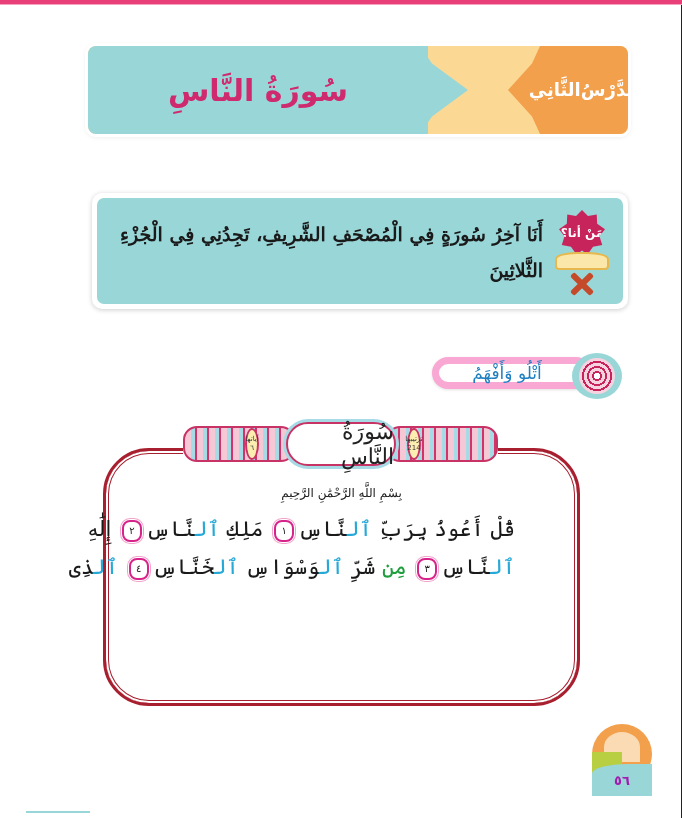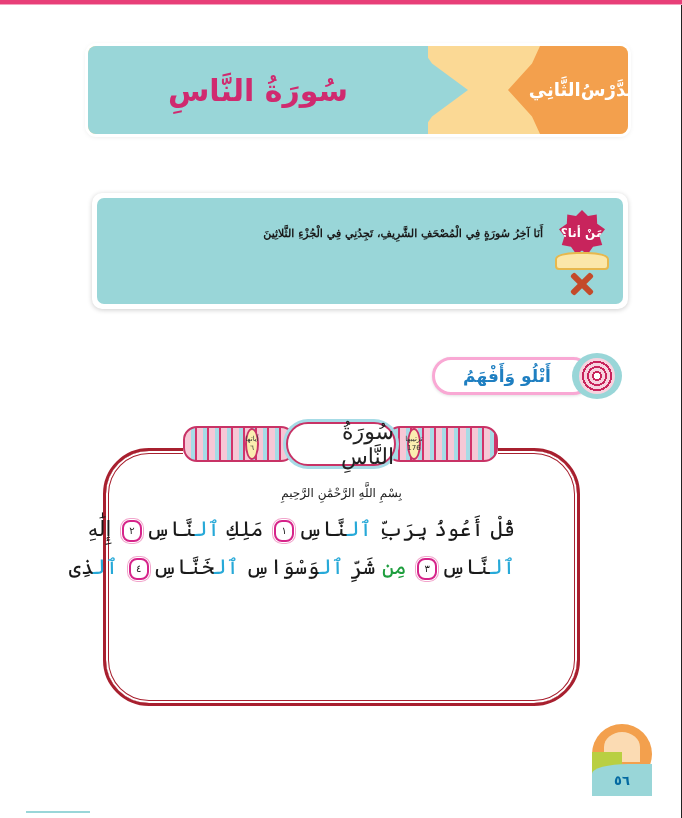--- a/index.html
+++ b/index.html
@@ -13,32 +13,32 @@
   .banner-title-panel{position:absolute;left:0;top:0;width:340px;height:88px;background:#99d6d8;border-radius:6px 0 0 6px}
   .banner-title-panel:after{content:"";position:absolute;right:-40px;top:0;width:80px;height:88px;background:#99d6d8;clip-path:polygon(0 0,40% 0,55% 20%,100% 50%,55% 80%,40% 100%,0 100%)}
   .banner-lesson-panel{position:absolute;right:0;top:0;width:88px;height:88px;background:#f3a04d;border-radius:0 6px 6px 0}
   .banner-lesson-panel:before{content:"";position:absolute;left:-32px;top:0;width:40px;height:88px;background:#f3a04d;clip-path:polygon(100% 0,80% 0,60% 20%,0 50%,60% 80%,80% 100%,100% 100%)}
   .banner-title{position:absolute;left:0;top:0;width:340px;height:88px;display:flex;align-items:center;justify-content:center;direction:rtl;font-family:"DejaVu Sans",sans-serif;font-weight:bold;font-size:30px;color:#d02a6f;z-index:2}
   .banner-lesson{position:absolute;right:0;top:0;width:88px;height:88px;display:flex;flex-direction:row;align-items:center;justify-content:center;direction:rtl;color:#fff;font-weight:bold;font-size:18px;line-height:26px;z-index:2}
 
   
   .who-box{position:absolute;left:92px;top:193px;width:536px;height:116px;background:#fff;border-radius:10px;box-shadow:0 1px 5px rgba(0,0,0,.2);padding:5px}
   .who-inner{position:relative;width:100%;height:100%;background:#99d6d8;border-radius:7px}
-  .who-text{position:absolute;right:80px;left:14px;top:18px;direction:rtl;text-align:right;font-family:"DejaVu Serif",serif;font-weight:bold;font-size:11px;line-height:36px;color:#1a1a1a}
+  .who-text{position:absolute;right:80px;left:14px;top:18px;direction:rtl;text-align:right;font-family:"DejaVu Serif",serif;font-weight:bold;font-size:19px;line-height:36px;color:#1a1a1a}
   .who-icon{position:absolute;right:10px;top:12px;width:62px;height:86px}
   .who-badge{position:absolute;left:8px;top:0;width:46px;height:46px;background:#c8245c;clip-path:polygon(50% 0,63% 13%,82% 10%,83% 30%,100% 42%,88% 57%,94% 76%,74% 80%,62% 97%,50% 88%,38% 97%,26% 80%,6% 76%,12% 57%,0 42%,17% 30%,18% 10%,37% 13%);display:flex;align-items:center;justify-content:center;color:#fff;font-size:12px;font-weight:bold;direction:rtl}
   .who-book{position:absolute;left:4px;top:42px;width:54px;height:18px;background:#fbe7a9;border:2px solid #e7b84d;border-radius:40% 40% 4px 4px}
   .who-stand{position:absolute;left:8px;top:60px;width:46px;height:24px}
   .who-stand:before,.who-stand:after{content:"";position:absolute;top:0;left:20px;width:6px;height:28px;background:#c44a2a;border-radius:2px}
   .who-stand:before{transform:rotate(45deg)}
   .who-stand:after{transform:rotate(-45deg)}
 
   
   .recite{position:absolute;left:432px;top:353px;width:190px;height:46px}
-  .recite-pill{position:absolute;left:0;top:4px;width:160px;height:38px;border:3px solid #f9a8d4;border-radius:20px;background:#fff;box-shadow:0 1px 3px rgba(0,0,0,.12);display:flex;align-items:center;justify-content:center;direction:rtl;color:#1f7fc1;font-weight:bold;font-size:17px;padding-right:10px}
+  .recite-pill{position:absolute;left:0;top:4px;width:160px;height:32px;border:7px solid #f9a8d4;border-radius:20px;background:#fff;box-shadow:0 1px 3px rgba(0,0,0,.12);display:flex;align-items:center;justify-content:center;direction:rtl;color:#1f7fc1;font-weight:normal;font-size:17px;padding-right:10px}
   .recite-medal{position:absolute;right:0;top:0;width:50px;height:46px;border-radius:50%;background:#99d6d8;display:flex;align-items:center;justify-content:center}
   .recite-rosette{width:36px;height:36px;border-radius:50%;background:radial-gradient(circle,#fff 0 3px,#c8245c 3px 5px,#f7d3df 5px 8px,#c8245c 8px 10px,#f7d3df 10px 13px,#c8245c 13px 15px,#f7d3df 15px 18px)}
 
   
   .surah-frame{position:absolute;left:103px;top:448px;width:477px;height:258px;border:3px solid #a8202f;border-radius:46px;box-shadow:inset 0 0 0 2px #fff,inset 0 0 0 3px #a8202f}
   .surah-header{position:absolute;left:183px;top:418px;width:315px;height:52px;background:#fff}
   .surah-header-orn{position:absolute;top:8px;height:36px;background:repeating-linear-gradient(90deg,#f6c8d6 0 6px,#a6dbe6 6px 10px,#d2336b 10px 12px);border:2px solid #c83366;border-radius:14px}
   .surah-header-orn.left{left:0;width:112px}
   .surah-header-orn.right{right:0;width:112px}
   .surah-name-cartouche{position:absolute;left:103px;top:4px;width:110px;height:44px;background:#fff;border:2px solid #c83366;border-radius:22px;box-shadow:0 0 0 3px #a6dbe6;display:flex;align-items:center;justify-content:center;direction:rtl;font-family:"DejaVu Serif",serif;font-size:22px;color:#222}
@@ -51,21 +51,21 @@
   .verse-line{display:block;white-space:nowrap}
   .ayah-marker{display:inline-flex;align-items:center;justify-content:center;width:20px;height:22px;margin:0 4px;border:2px solid #d6248a;border-radius:8px;font-size:10px;color:#222;vertical-align:middle;background:#fff;box-shadow:0 0 0 1px #fff,0 0 0 2px #f2a5cc}
   .c-blue{color:#27a9d8}
   .c-green{color:#1e9e3e}
 
   
   .page-badge{position:absolute;left:592px;top:724px;width:60px;height:72px;overflow:hidden}
   .page-badge-sun{position:absolute;left:0;top:0;width:60px;height:60px;border-radius:50%;background:#f3a04d}
   .page-badge-hill{position:absolute;left:0;top:28px;width:30px;height:44px;background:#b9cf42}
   .page-badge-domes{position:absolute;left:12px;top:8px;width:36px;height:30px;border-radius:50% 50% 0 0;background:#fbe5c6;opacity:.85}
-  .page-badge-base{position:absolute;left:0;top:40px;width:60px;height:32px;background:#99d6d8;border-radius:60% 0 0 0/30% 0 0 0;display:flex;align-items:center;justify-content:center;font-weight:bold;font-size:13px;color:#0369a1}
+  .page-badge-base{position:absolute;left:0;top:40px;width:60px;height:32px;background:#99d6d8;border-radius:60% 0 0 0/30% 0 0 0;display:flex;align-items:center;justify-content:center;font-weight:bold;font-size:13px;color:#a21caf}
   .footer-rule{position:absolute;left:26px;top:811px;width:64px;height:2px;background:#99d6d8}
 </style>
 </head>
 <body>
 
 <div class="top-bar"></div>
 <div class="right-edge"></div>
 
 <div class="banner">
   <div class="banner-title-panel"></div>
@@ -101,21 +101,21 @@
 <div class="surah-header">
   <div class="surah-header-orn left"></div>
   <div class="surah-header-orn right"></div>
   <div class="surah-medallion verses">
     <span>آياتها</span>
     <span>٦</span>
   </div>
   <div class="surah-name-cartouche">سُورَةُ النَّاسِ</div>
   <div class="surah-medallion order">
     <span>ترتيبها</span>
-    <span>176</span>
+    <span>214</span>
   </div>
 </div>
 
 <div class="bismillah">بِسْمِ اللَّهِ الرَّحْمَٰنِ الرَّحِيمِ</div>
 <div class="verse-lines" id="verse-lines">
     <span class="verse-line"><span>قُلْ أَعُوذُ بِرَبِّ </span><span class="c-blue">ٱل</span><span>نَّاسِ</span><span class="ayah-marker">١</span><span> مَلِكِ </span><span class="c-blue">ٱل</span><span>نَّاسِ</span><span class="ayah-marker">٢</span><span> إِلَٰهِ</span></span>
     <span class="verse-line"><span class="c-blue">ٱل</span><span>نَّاسِ</span><span class="ayah-marker">٣</span><span> </span><span class="c-green">مِن</span><span> شَرِّ </span><span class="c-blue">ٱل</span><span>وَسْوَاسِ </span><span class="c-blue">ٱل</span><span>خَنَّاسِ</span><span class="ayah-marker">٤</span><span> </span><span class="c-blue">ٱل</span><span>ذِى</span></span>
   </div>
 
 <div class="page-badge">

